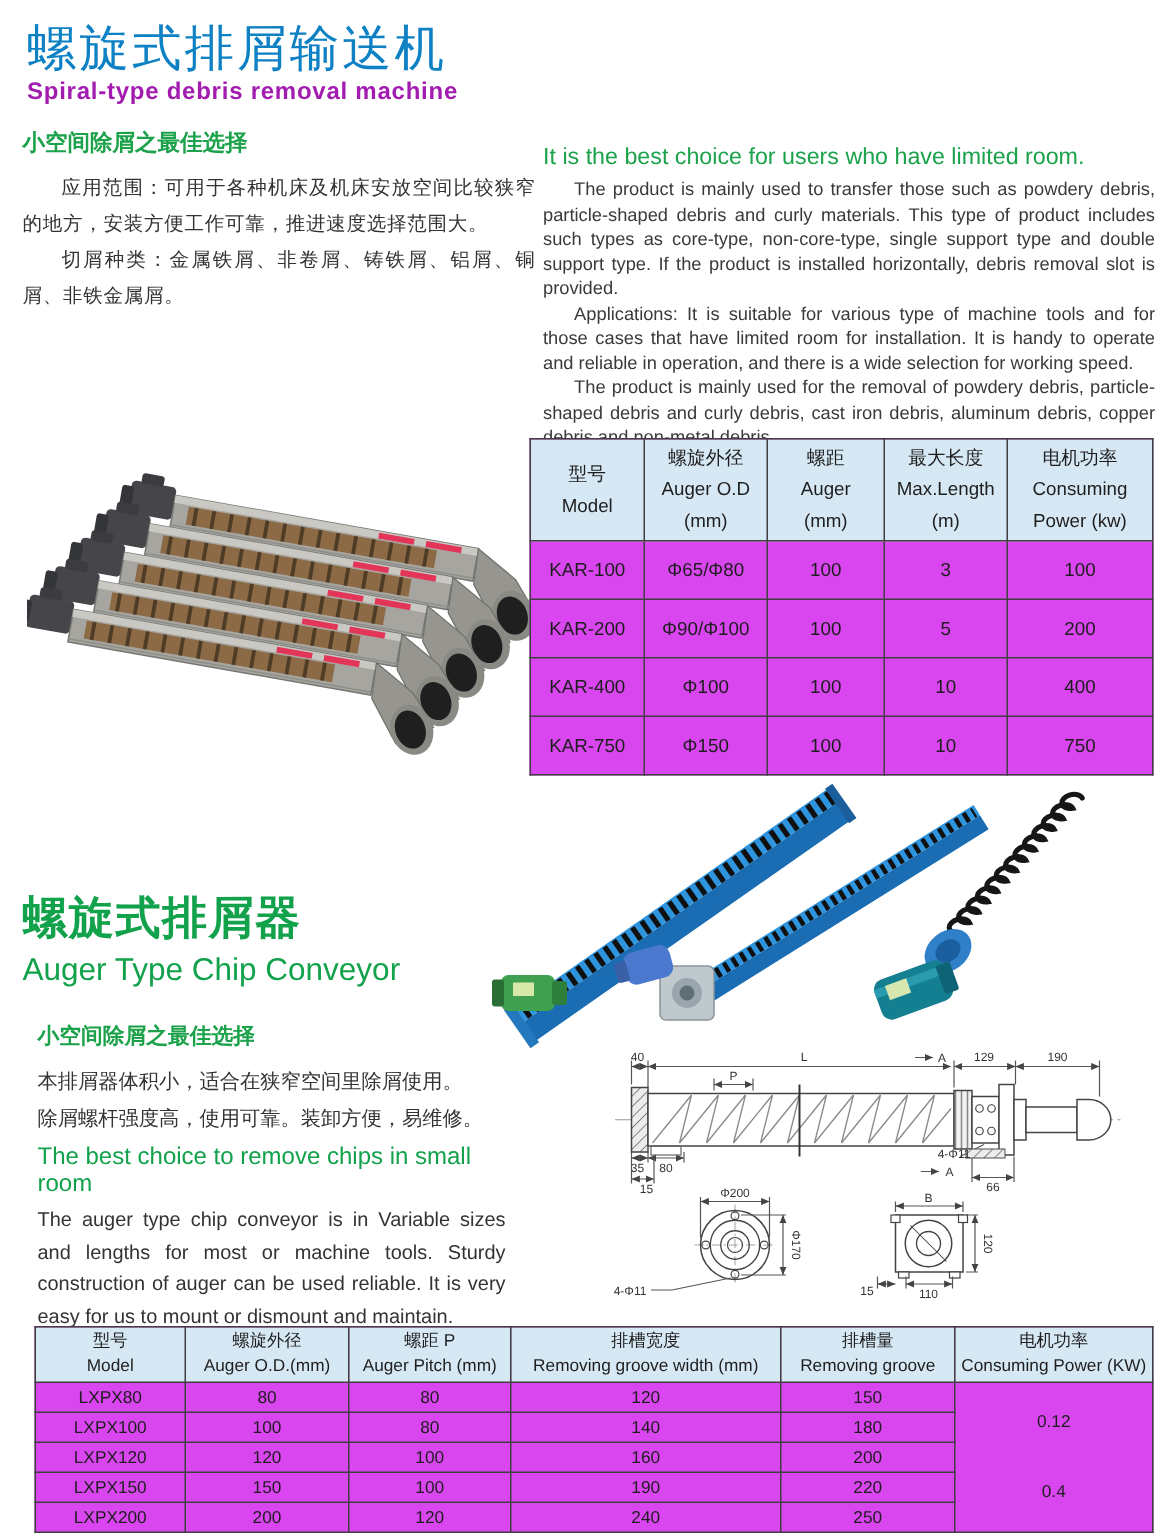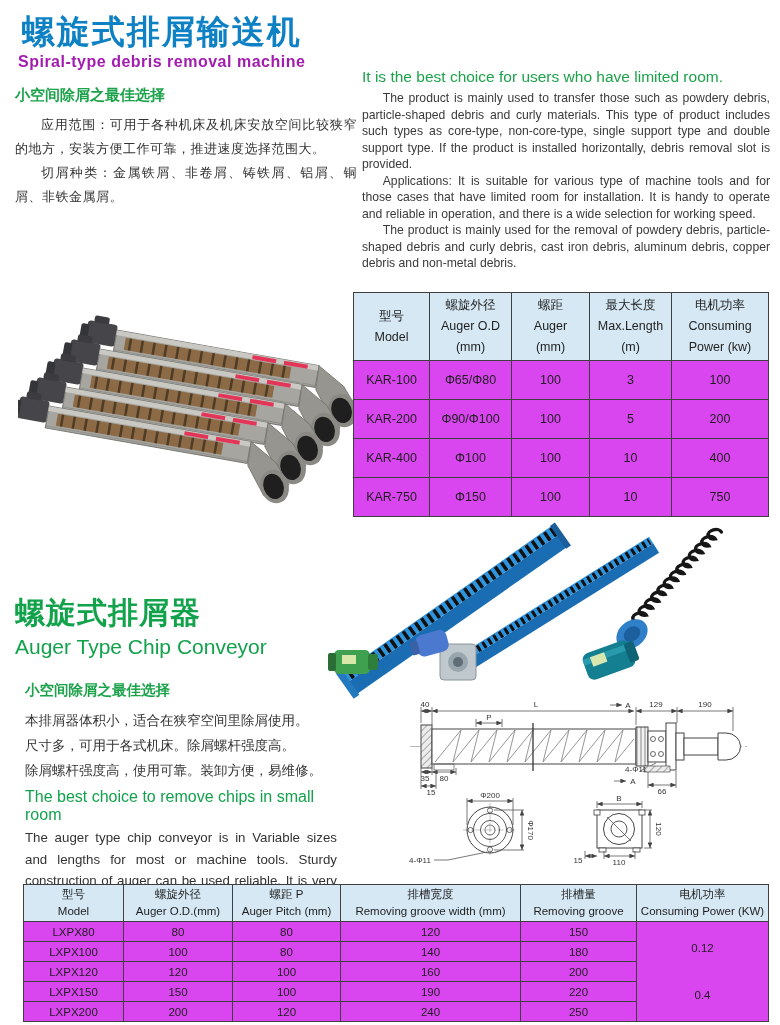--- a/index.html
+++ b/index.html
@@ -3,21 +3,21 @@
 <meta charset="utf-8">
 <style>
   html,body { margin:0; padding:0; background:#ffffff; }
   .page {
     position:relative; width:780px; height:1025px; background:#ffffff;
     font-family:"Liberation Sans","DejaVu Sans",sans-serif; overflow:hidden; color:#333;
   }
   .abs { position:absolute; }
 
   
-  .title-cn { font-size:33px; font-weight:bold; color:#0e80c4; letter-spacing:2px; line-height:1.1;text-align:center; }
+  .title-cn { font-size:33px; font-weight:normal; color:#0e80c4; letter-spacing:2px; line-height:1.1; }
   .title-en { font-size:16px; font-weight:bold; color:#a21caf; letter-spacing:0.5px; margin-top:3px; }
 
   
   .green-head-b { color:#1ca24a; font-size:15px; font-weight:bold; margin:0 0 8px 0; }
   .green-head-r { color:#1ca24a; font-size:15.5px; font-weight:normal; margin:0 0 4px 0; }
   .cn-par { font-size:13px; line-height:24px; color:#333; text-indent:2em; margin:0; text-align:justify; letter-spacing:0.5px; }
   .en-par { font-size:12.2px; line-height:16.5px; color:#3a3a3a; text-indent:1.7em; margin:0; text-align:justify; }
 
   
   table.tbl { border-collapse:collapse; table-layout:fixed; background:#d946ef; }
@@ -54,21 +54,21 @@
     <div class="title-cn">螺旋式排屑输送机</div>
     <div class="title-en">Spiral-type debris removal machine</div>
   </div>
 
   <div class="abs" style="left:15px; top:86px; width:342px;">
     <h3 class="green-head-b">小空间除屑之最佳选择</h3>
     <p class="cn-par">应用范围：可用于各种机床及机床安放空间比较狭窄的地方，安装方便工作可靠，推进速度选择范围大。</p>
     <p class="cn-par">切屑种类：金属铁屑、非卷屑、铸铁屑、铝屑、铜屑、非铁金属屑。</p>
   </div>
 
-  <div class="abs" style="left:362px; top:68px; width:408px;">
+  <div class="abs" style="left:362px; top:96px; width:408px;">
     <h3 class="green-head-r">It is the best choice for users who have limited room.</h3>
     <p class="en-par">The product is mainly used to transfer those such as powdery debris, particle-shaped debris and curly materials. This type of product includes such types as core-type, non-core-type, single support type and double support type. If the product is installed horizontally, debris removal slot is provided.</p>
     <p class="en-par">Applications: It is suitable for various type of machine tools and for those cases that have limited room for installation. It is handy to operate and reliable in operation, and there is a wide selection for working speed.</p>
     <p class="en-par">The product is mainly used for the removal of powdery debris, particle-shaped debris and curly debris, cast iron debris, aluminum debris, copper debris and non-metal debris.</p>
   </div>
 
   <svg class="abs" style="left:18px; top:288px;" width="340" height="252" viewBox="0 0 340 252">
     <defs>
       <g id="gconv">
         <rect x="-30" y="-17" width="30" height="22" rx="3" fill="#46464a"></rect>
@@ -209,21 +209,20 @@
   </svg>
 
   <div class="abs" style="left:15px; top:596px; width:320px;">
     <div class="t2-cn">螺旋式排屑器</div>
     <div class="t2-en">Auger Type Chip Conveyor</div>
   </div>
 
   <div class="abs" style="left:25px; top:681px; width:312px;">
     <h4 class="s2-head-cn">小空间除屑之最佳选择</h4>
     <p class="s2-line">本排屑器体积小，适合在狭窄空间里除屑使用。</p>
-    <p class="s2-line">尺寸多，可用于各式机床。除屑螺杆强度高。</p>
     <p class="s2-line">除屑螺杆强度高，使用可靠。装卸方便，易维修。</p>
     <h4 class="s2-head-en">The best choice to remove chips in small room</h4>
     <p class="s2-par-en">The auger type chip conveyor is in Variable sizes and lengths for most or machine tools. Sturdy construction of auger can be used reliable. It is very easy for us to mount or dismount and maintain.</p>
   </div>
 
   <svg class="abs" style="left:388px; top:693px;" width="392" height="190" viewBox="0 0 392 190">
     <defs>
       <marker id="ar" markerWidth="8" markerHeight="6" refX="7" refY="3" orient="auto-start-reverse">
         <path d="M0,0 L7,3 L0,6 Z" fill="#444"></path>
       </marker>

